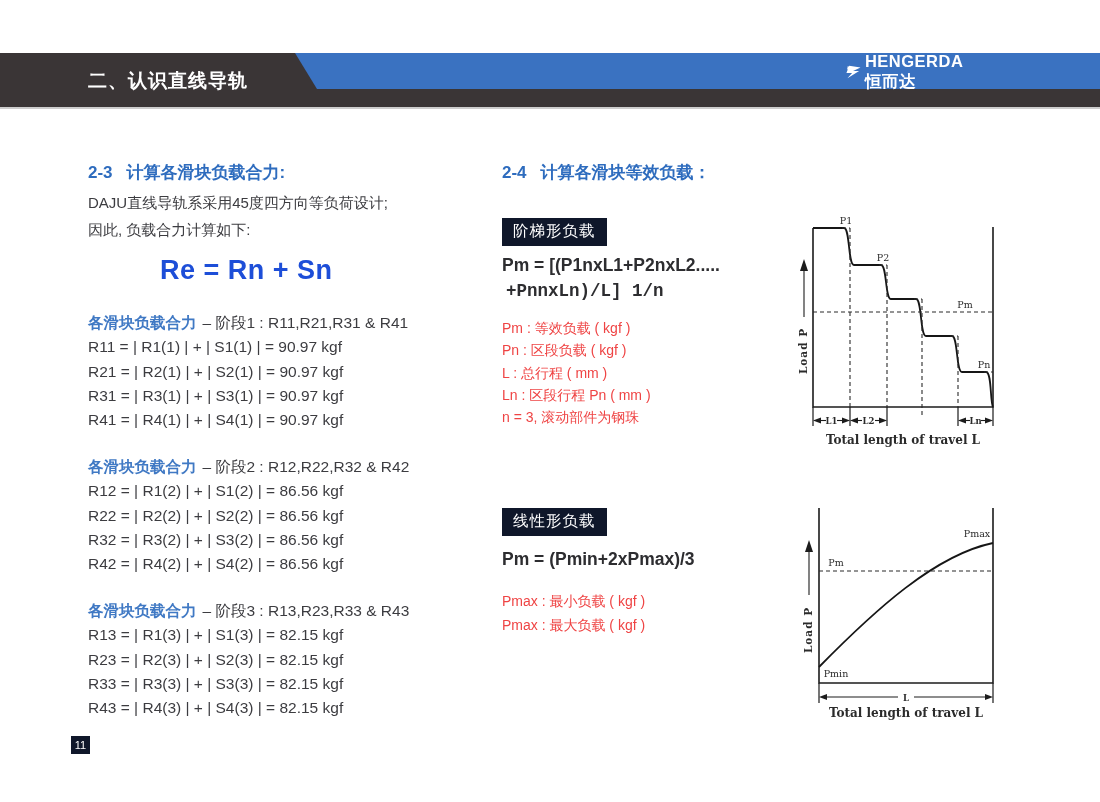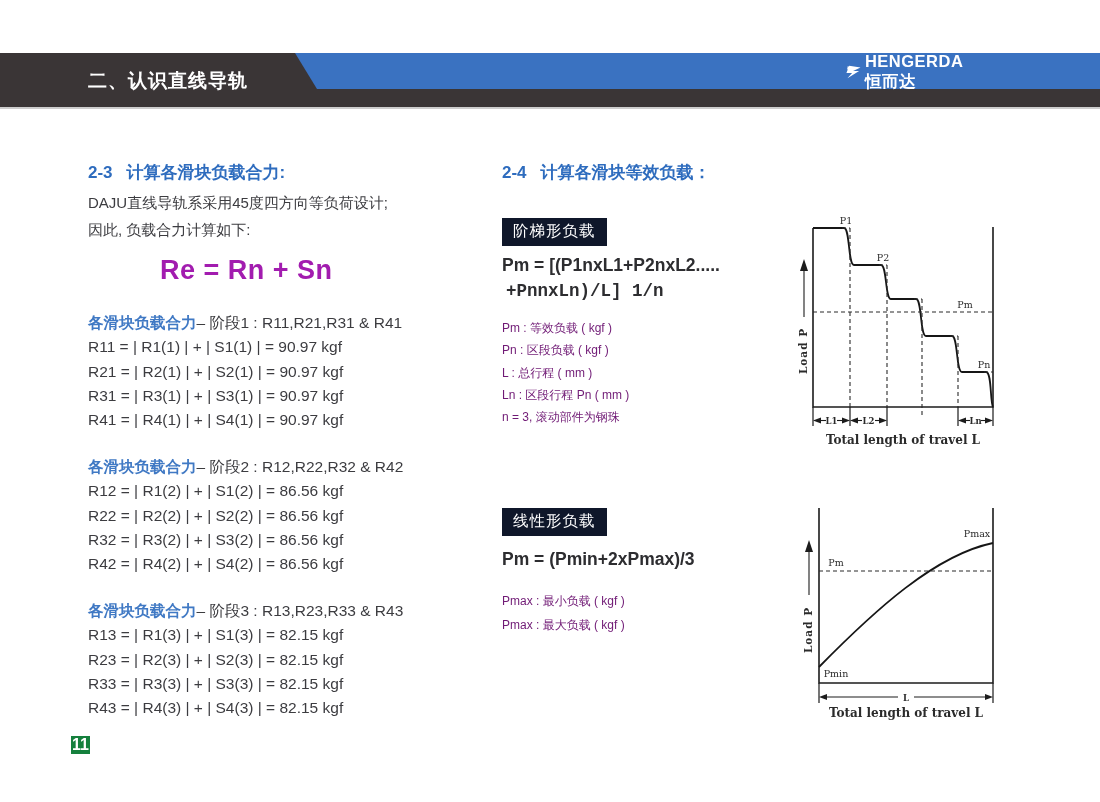--- a/index.html
+++ b/index.html
@@ -13,50 +13,50 @@
   .header-title { position:absolute; left:88px; top:68px; color:#ffffff; font-size:19px; font-weight:700; letter-spacing:1px; }
   .blue-banner { position:absolute; left:295px; top:53px; width:805px; height:36px; background:#3a72c1;
     clip-path:polygon(0 0,100% 0,100% 100%,22px 100%); }
   .brand { position:absolute; left:845px; top:60px; height:24px; display:flex; align-items:center; gap:3px; }
   .brand-text { color:#ffffff; font-size:16.5px; font-weight:700; letter-spacing:0.5px; }
 
   
   .h2 { position:absolute; font-size:17px; font-weight:700; color:#2e6cbe; }
   .h2 .num { margin-right:14px; }
   .intro { position:absolute; left:88px; top:189px; font-size:15px; color:#3c3c40; line-height:27px; }
-  .big-formula { position:absolute; left:160px; top:255px; font-size:27px; font-weight:700; color:#a21caf; letter-spacing:0.5px; }
+  .big-formula { position:absolute; left:160px; top:255px; font-size:27px; font-weight:700; color:#1d4ed8; letter-spacing:0.5px; }
 
   .block { position:absolute; left:88px; font-size:15.5px; line-height:24.3px; color:#3c3c40; }
   .block .blab { color:#4079c4; font-weight:600; }
-  .block .bsuf { margin-left:0; color:#3c3c40; }
+  .block .bsuf { margin-left:6px; color:#3c3c40; }
 
   .badge { position:absolute; left:502px; background:#0f172a; color:#ffffff; font-size:15.5px; font-weight:400;
     padding:3px 11px 4px 11px; letter-spacing:1px; }
   .rformula { position:absolute; left:502px; font-size:17.5px; font-weight:700; color:#2d2d30; line-height:26px; }
-  .legend { position:absolute; left:502px; font-size:12px; color:#701a75; }
+  .legend { position:absolute; left:502px; font-size:14px; color:#ef4444; }
   .legend1 { top:317px; line-height:22.3px; }
   .legend2 { top:589px; line-height:24px; }
 
   
   .chart { position:absolute; }
   .chart text { font-family:"DejaVu Serif","Liberation Serif",serif; fill:#2b2b2b; }
   .ax { stroke:#1c1c1c; stroke-width:1.6; fill:none; }
   .curve { stroke:#161616; stroke-width:1.8; fill:none; }
   .dash { stroke:#2a2a2a; stroke-width:1.1; fill:none; stroke-dasharray:4 3; }
   .tick { stroke:#1c1c1c; stroke-width:1.2; fill:none; }
   .aline { stroke:#1c1c1c; stroke-width:1.1; fill:none; }
   .ah { fill:#1c1c1c; stroke:none; }
   .lbl { font-size:9.5px; }
   .slbl { font-size:8.5px; font-weight:700; }
   .ylab { font-size:10.5px; font-weight:700; letter-spacing:1px; }
   .cap { font-size:12px; font-weight:700; }
 
   
-  .page-num { position:absolute; left:71px; top:736px; width:19px; height:18px; background:#15803d; color:#ffffff;
-    font-size:16px; font-weight:700; display:flex; align-items:center; justify-content:center; }
+  .page-num { position:absolute; left:71px; top:736px; width:19px; height:18px; background:#0f172a; color:#ffffff;
+    font-size:11px; font-weight:400; display:flex; align-items:center; justify-content:center; }
 </style>
 </head>
 <body>
 
 <div id="page">
 
   <div class="header-bar"></div>
   <div class="blue-banner"></div>
   <div class="header-title">二、认识直线导轨</div>
   <div class="brand">

